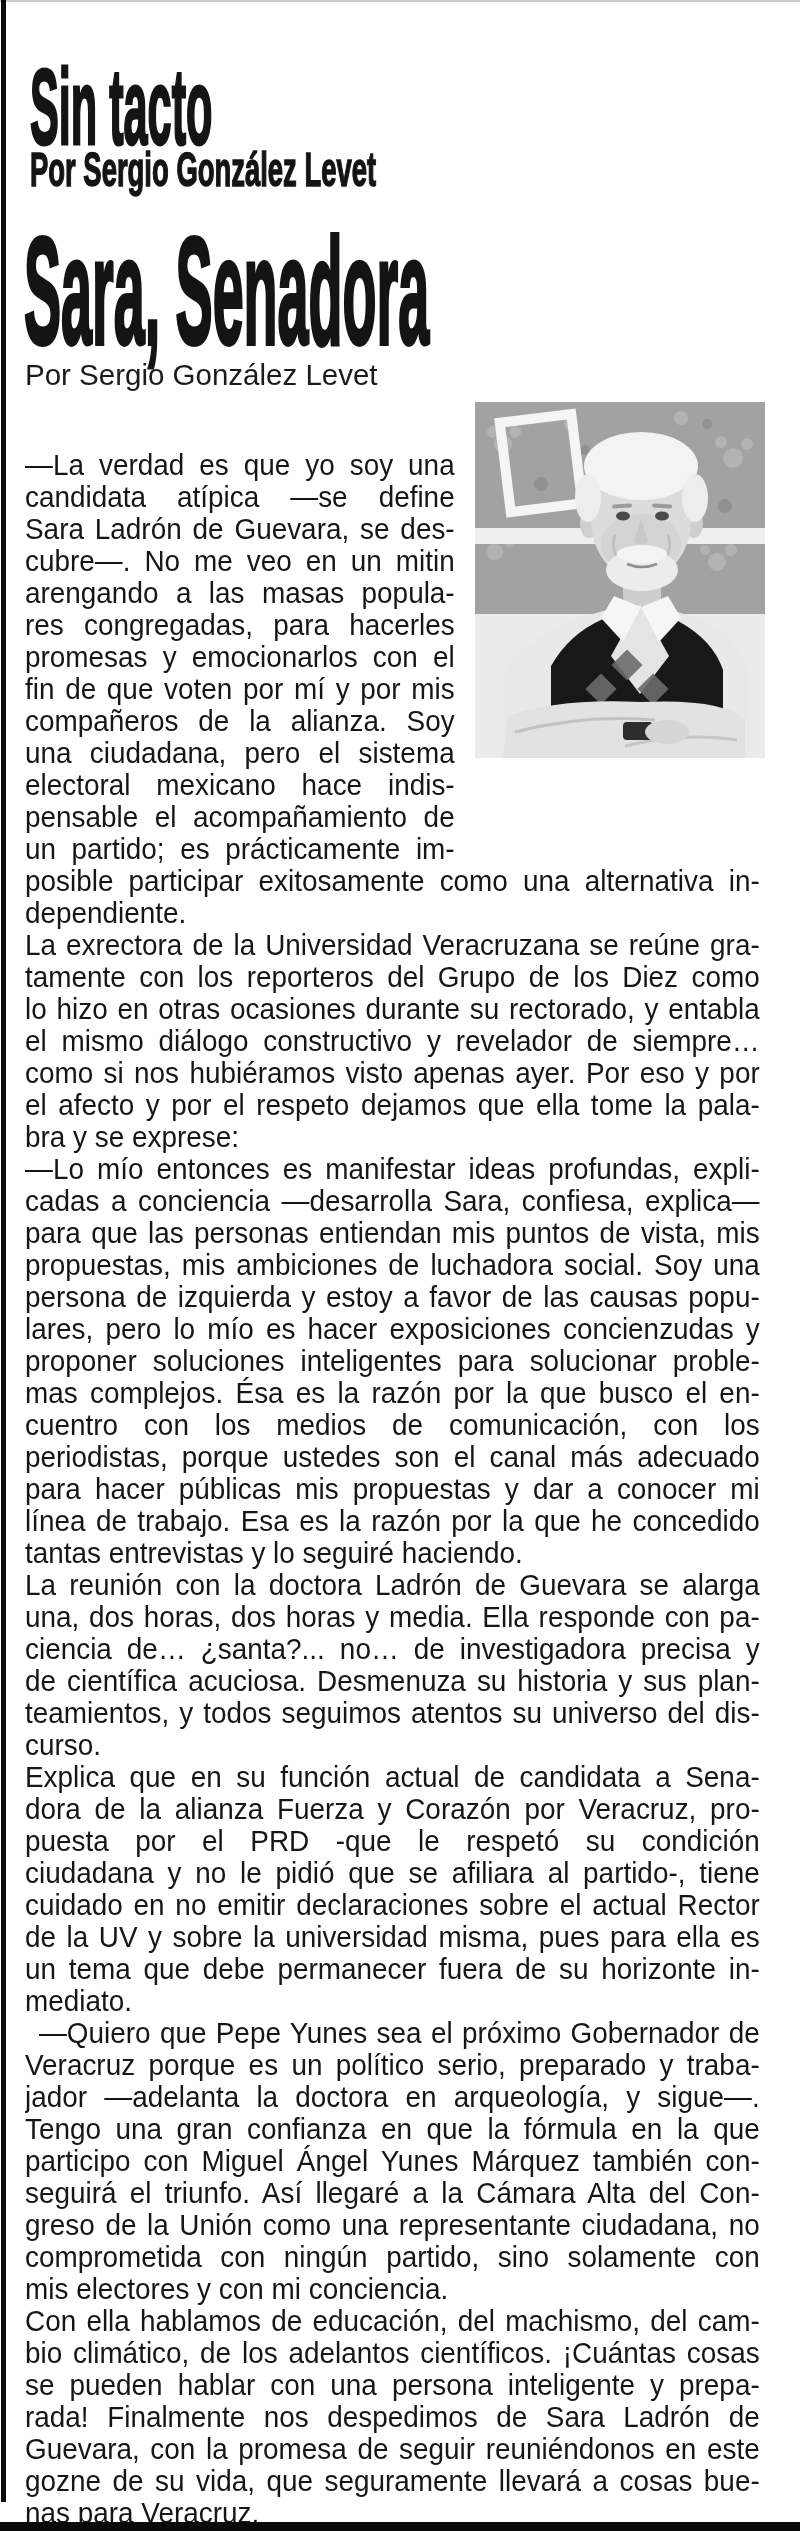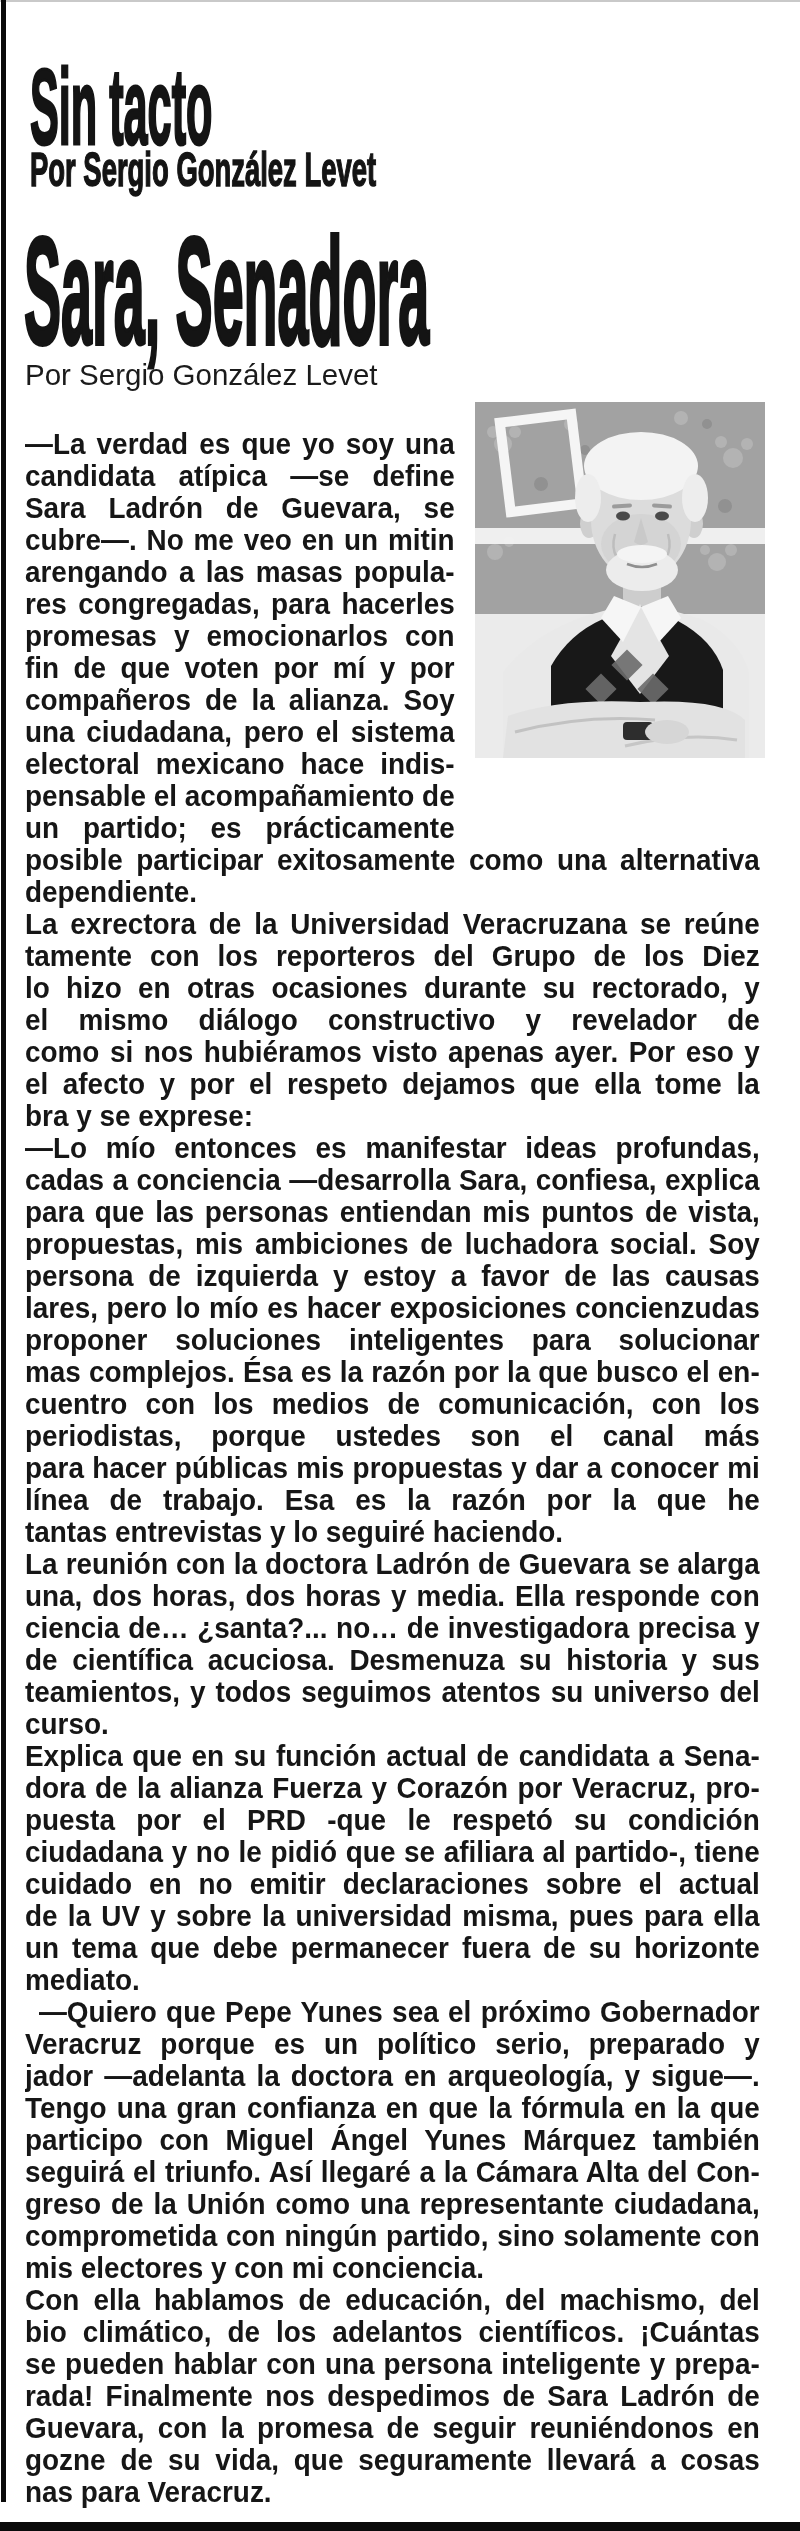--- a/index.html
+++ b/index.html
@@ -18,21 +18,21 @@
   #col-byline{left:30px;top:145px;font-size:49px;line-height:49px;
     transform:scaleX(0.56);-webkit-text-stroke:1.5px #141414;}
   #headline{left:24px;top:215px;font-size:152px;line-height:152px;
     transform:scaleX(0.366);-webkit-text-stroke:4px #141414;}
   #byline{position:absolute;left:25px;top:360px;font-size:29.5px;line-height:30px;
     white-space:nowrap;color:#1b1b1b;}
 
   #photo{position:absolute;left:475px;top:402px;width:290px;height:356px;}
   #photo svg{display:block;width:290px;height:356px;}
 
-  #article-body{position:absolute;left:25px;top:428px;width:775px;font-weight:bold;}
+  #article-body{position:absolute;left:25px;top:449px;width:775px;}
   .bl{
     height:32px;line-height:32px;font-size:30px;color:#161616;
     text-align:justify;text-align-last:justify;text-justify:inter-word;
     transform:scaleX(0.93);transform-origin:0 50%;overflow:hidden;
   }
   .bl.f{width:790px;}
   .bl.n{width:462px;}
   .bl.end{text-align-last:left;}
   .bl.ind{padding-left:15px;box-sizing:border-box;}
 </style>

